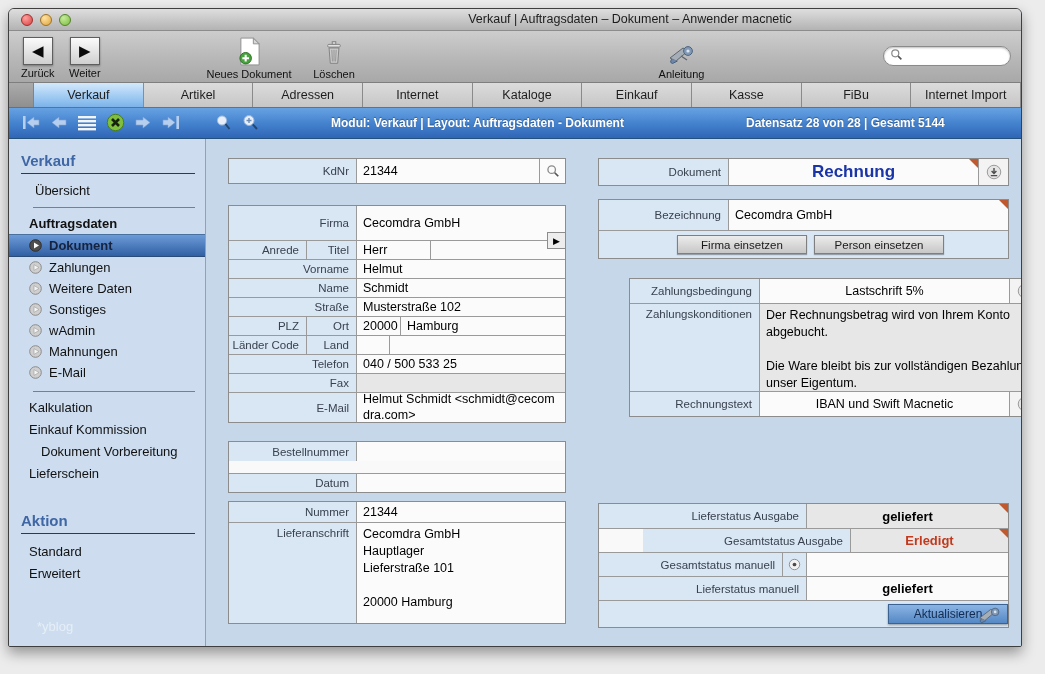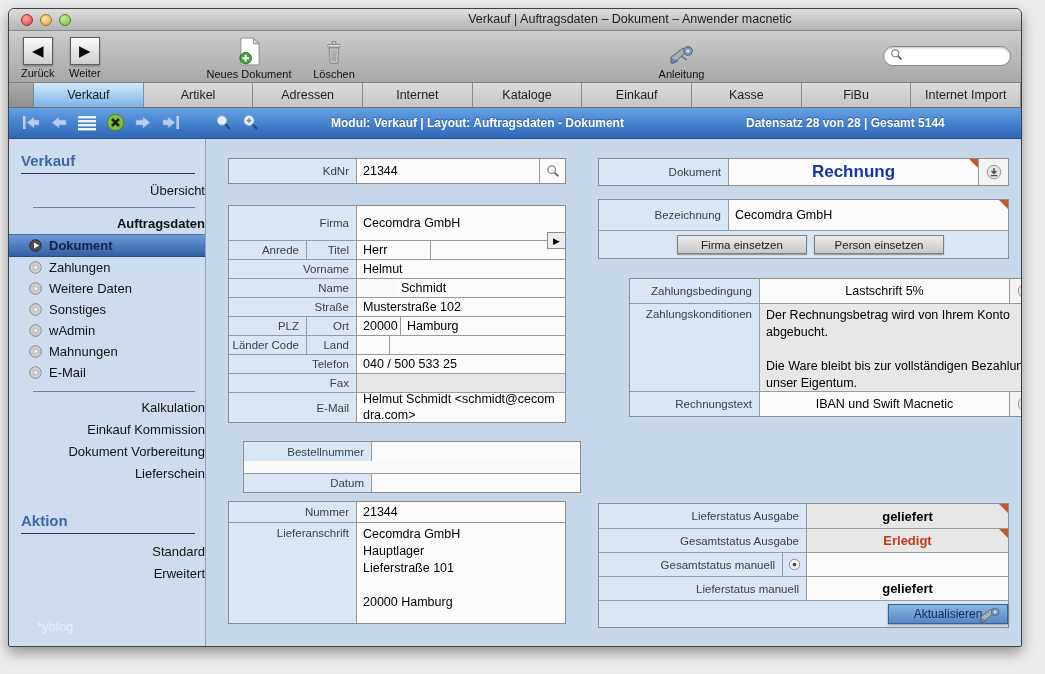--- a/index.html
+++ b/index.html
@@ -83,21 +83,21 @@
   
   #sidebar {
     position:absolute; left:0; top:130px; width:197px; bottom:0;
     background:#cdddef; border-right:1px solid #8aa3c2;
   }
   .sb-head {
     font-size:15px; font-weight:bold; color:#3f66a5;
     margin:13px 10px 0 12px; padding-bottom:4px; border-bottom:1px solid #2c3a52;
   }
   .sb-sep { border-bottom:1px solid #6d82a0; margin:6px 10px 0 24px; }
-  .sb-item { font-size:13px; color:#111; padding:4px 0 3px 26px;text-align:right; }
+  .sb-item { font-size:13px; color:#111; padding:4px 0 3px 26px; }
   .sb-bold { font-weight:bold; padding-left:20px; }
   .sb-nav { display:flex; align-items:center; gap:7px; padding:3px 0 3px 20px; font-size:13px; color:#111; }
   .sb-nav.sel {
     background:linear-gradient(#6d9bd8,#305fa4);
     color:#15233f; font-weight:bold;
     border-top:1px solid #49719f; border-bottom:1px solid #2a4a78;
   }
   #watermark { position:absolute; bottom:12px; left:28px; font-size:13px; color:rgba(255,255,255,.5); }
   #mainarea { position:absolute; left:198px; top:130px; right:0; bottom:0; background:#c6d7ea; }
   
@@ -386,21 +386,21 @@
     <div class="row" style="height:19px;">
       <div class="lbl split-l1">Anrede</div>
       <div class="lbl split-l2">Titel</div>
       <div class="val" style="max-width:73px;">Herr</div>
       <div class="val vline"></div>
     </div>
     <div class="row" style="height:19px;">
       <div class="lbl w-lbl">Vorname</div>
       <div class="val">Helmut</div>
     </div>
-    <div class="row" style="height:19px;gap:38px;">
+    <div class="row" style="height:19px;">
       <div class="lbl w-lbl">Name</div>
       <div class="val">Schmidt</div>
     </div>
     <div class="row" style="height:19px;">
       <div class="lbl w-lbl">Straße</div>
       <div class="val">Musterstraße 102</div>
     </div>
     <div class="row" style="height:19px;">
       <div class="lbl split-l1">PLZ</div>
       <div class="lbl split-l2">Ort</div>
@@ -420,21 +420,21 @@
     <div class="row" style="height:19px;">
       <div class="lbl w-lbl">Fax</div>
       <div class="val grey"></div>
     </div>
     <div class="row" style="height:30px;">
       <div class="lbl w-lbl">E-Mail</div>
       <div class="val wrap">Helmut Schmidt &lt;schmidt@cecomdra.com&gt;</div>
     </div>
   </div>
 
-  <div class="group" style="left:234px; top:432px; width:338px;">
+  <div class="group" style="left:219px; top:432px; width:338px;">
     <div class="row" style="height:19px;">
       <div class="lbl w-lbl">Bestellnummer</div>
       <div class="val"></div>
     </div>
     <div class="row" style="height:19px;margin-top:12px;">
       <div class="lbl w-lbl">Datum</div>
       <div class="val"></div>
     </div>
   </div>
 
@@ -507,21 +507,21 @@
         </svg>
       </div>
     </div>
   </div>
 
   <div class="group" style="left:589px; top:494px; width:411px;">
     <div class="row" style="height:24px;">
       <div class="lbl w-lblS">Lieferstatus Ausgabe</div>
       <div class="val grey center corner bold13">geliefert</div>
     </div>
-    <div class="row" style="height:24px;">
+    <div class="row" style="height:24px;padding-left:44px;">
       <div class="lbl w-lblS">Gesamtstatus Ausgabe</div>
       <div class="val grey center corner red">Erledigt</div>
     </div>
     <div class="row" style="height:24px;">
       <div class="lbl w-lblS" style="padding-right:0;">
         <span style="padding-right:7px;">Gesamtstatus manuell</span>
         <span style="width:24px; height:100%; border-left:1px solid #9a9a9a; display:flex; align-items:center; justify-content:center;">
           <svg width="13" height="13" viewBox="0 0 14 14">
             <circle cx="7" cy="7" r="5.6" fill="#f2f2f2" stroke="#8a8a8a"></circle>
             <circle cx="7" cy="7" r="2" fill="#4a4a4a"></circle>

